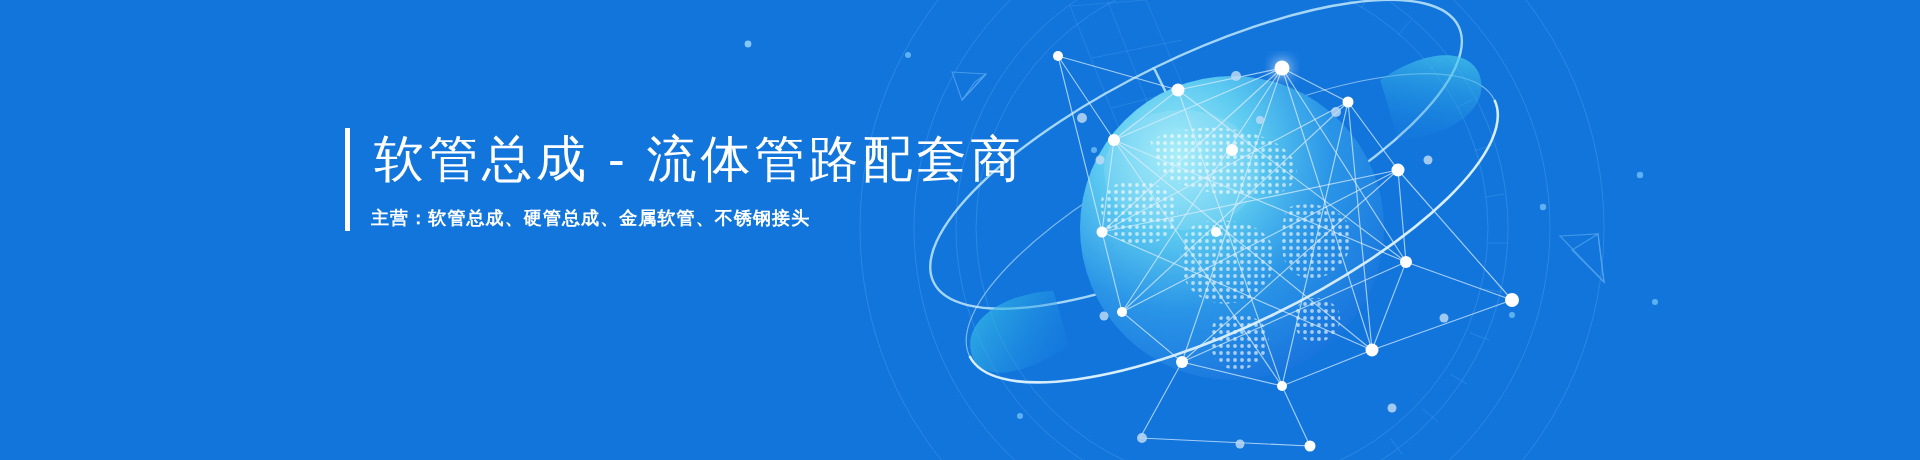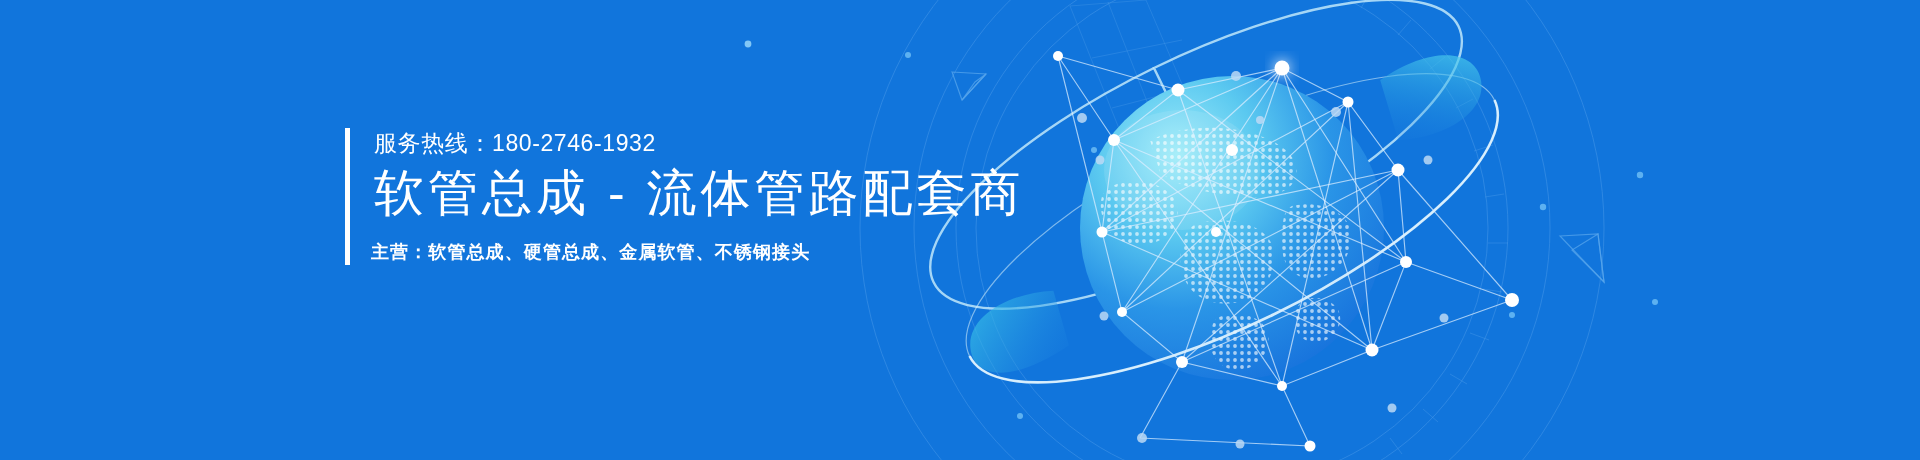--- a/index.html
+++ b/index.html
@@ -254,19 +254,18 @@
       <circle cx="1543" cy="207" r="3.2"></circle>
       <circle cx="1512" cy="315" r="3"></circle>
       <circle cx="748" cy="44" r="3.4" fill="#8fd0f8"></circle>
       <circle cx="1020" cy="416" r="3"></circle>
     </g>
   </svg>
 
   <div class="text-block">
     <div class="accent-bar"></div>
     <div class="text-lines">
-      <div class="hotline">服务热线：180-2746-1932</div>
       <div class="headline">软管总成 - 流体管路配套商</div>
       <div class="subtitle">主营：软管总成、硬管总成、金属软管、不锈钢接头</div>
     </div>
   </div>
 
 </div>
 
 </body></html>

